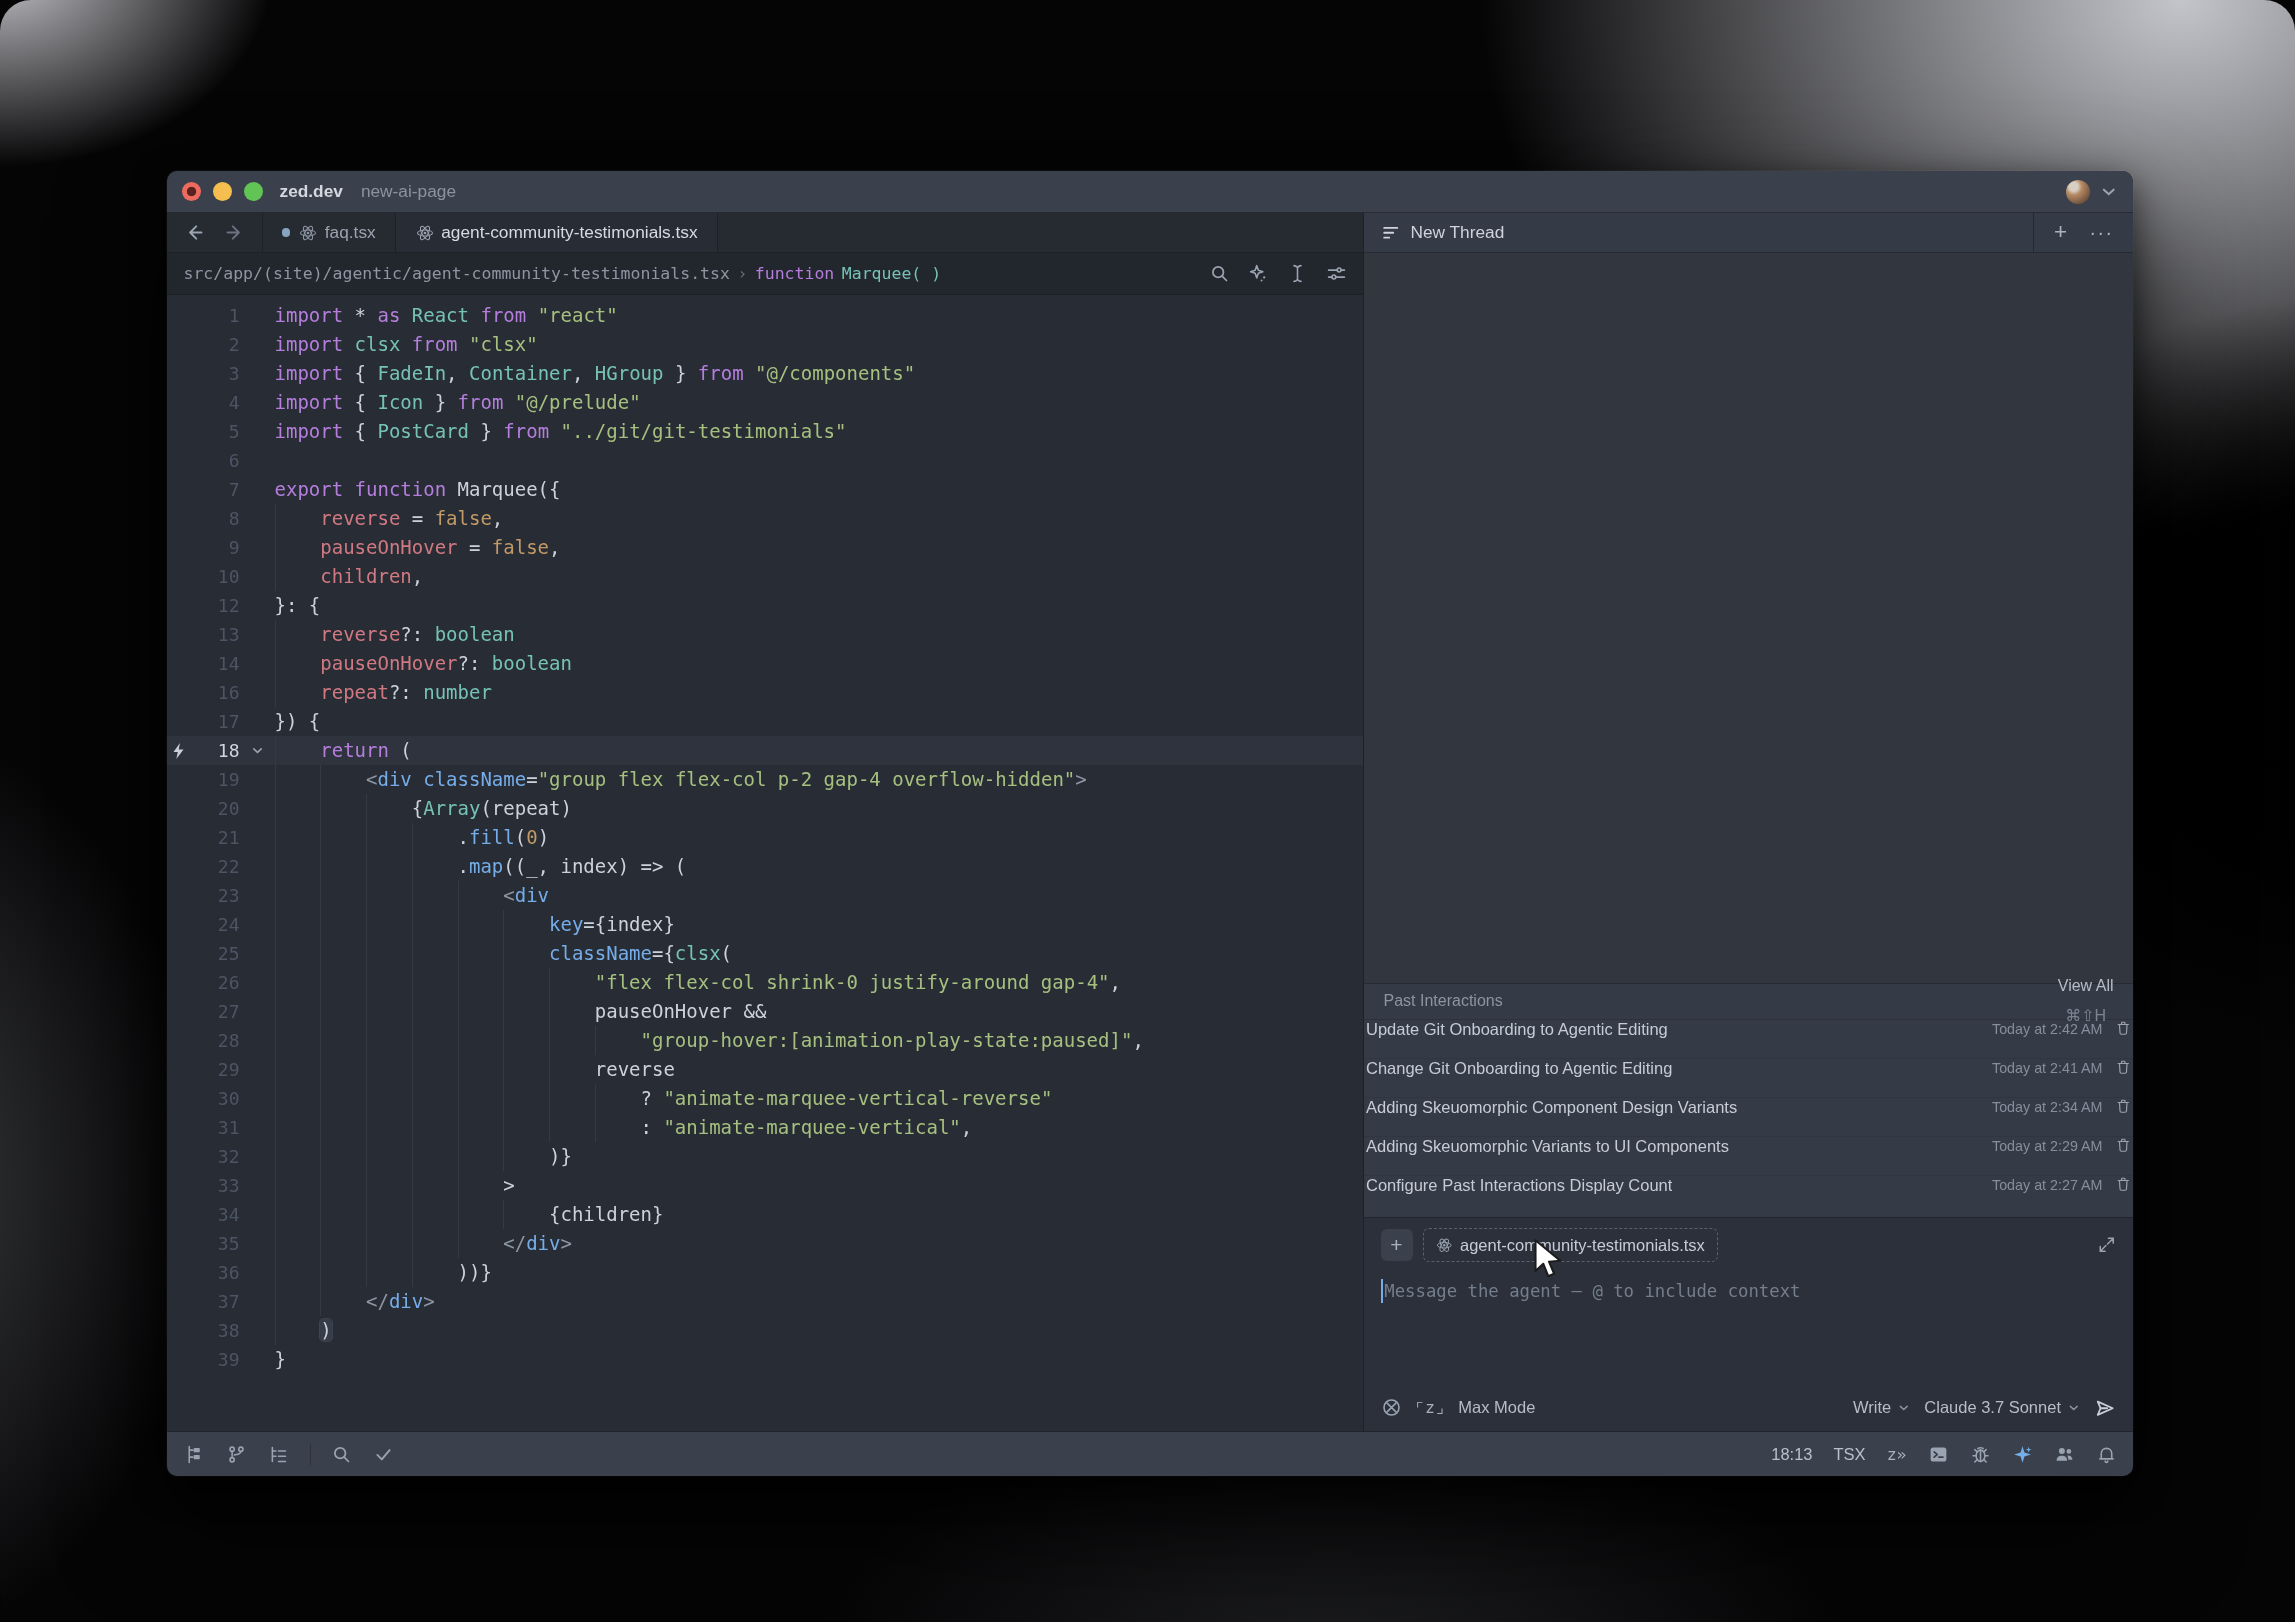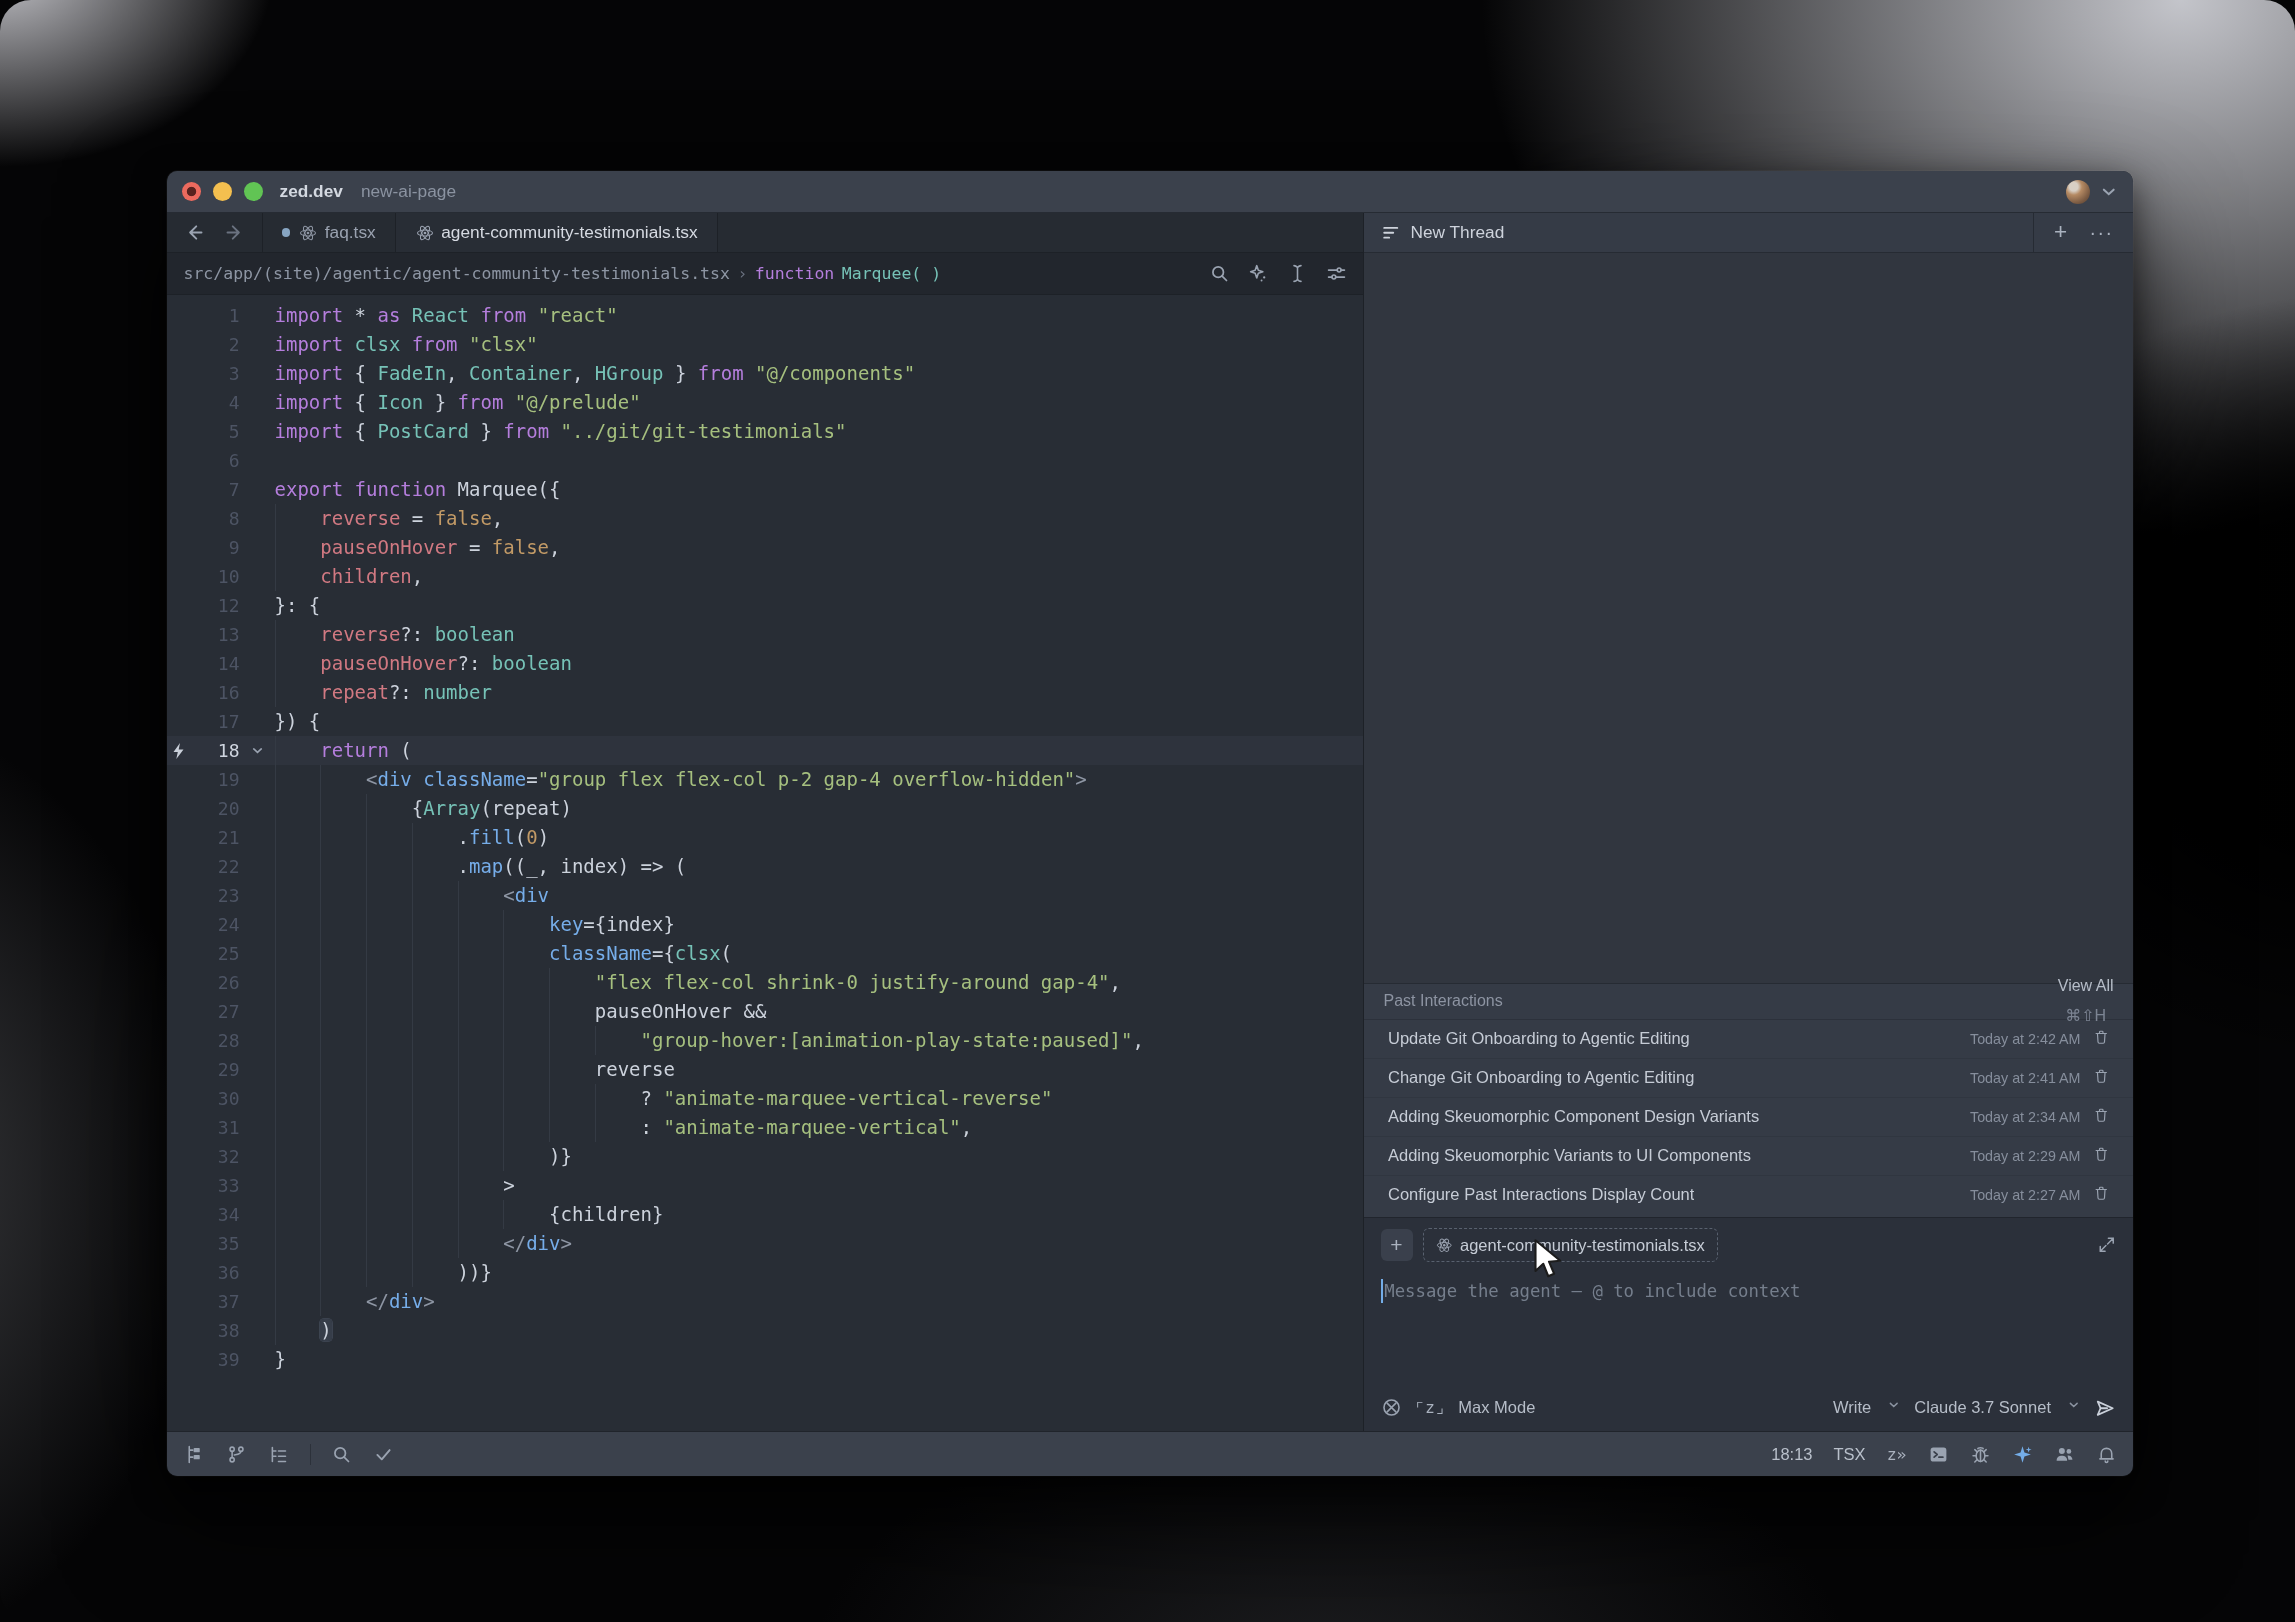--- a/index.html
+++ b/index.html
@@ -74,40 +74,40 @@
   .ph-plus{font-size:22.5px;line-height:1;}
   .ph-more{font-size:19.5px;letter-spacing:1.5px;line-height:1;}
   .thread{flex:1;background:#31363f;}
   
   .past{flex:0 0 auto;background:#353b46;border-top:0.8px solid #262b33;padding-bottom:3px;}
   .past-header{height:35px;display:flex;align-items:center;padding:0 19.5px;border-bottom:0.8px solid #2c313b;}
   .past-title{color:#8d94a2;font-size:16px;}
   .past-right{margin-left:auto;display:flex;align-items:center;gap:10.5px;flex-direction:column;}
   .view-all{color:#b6bdc8;font-size:16px;}
   .shortcut{color:#7c8493;font-size:16px;}
-  .past-row{height:38px;display:flex;align-items:center;padding:0 24px;}
+  .past-row{height:38px;display:flex;align-items:flex-start;padding:0 2px;}
   .past-row + .past-row{border-top:0.8px solid #303640;gap:17px;}
   .pr-title{color:#c6ccd6;font-size:16.5px;white-space:nowrap;overflow:hidden;text-overflow:ellipsis;}
   .pr-right{margin-left:auto;display:flex;align-items:center;gap:12px;}
   .pr-time{color:#868e9c;font-size:14.3px;white-space:nowrap;}
   
   .composer{height:191px;flex:0 0 auto;background:#2b303a;border-top:0.8px solid #21252d;
     display:flex;flex-direction:column;padding:10.5px 16.5px 12px;}
   .chip-row{display:flex;align-items:center;gap:10.5px;}
   .add-ctx{width:32px;height:32px;border:none;border-radius:6px;background:#3a404c;color:#aab2bf;
     font-size:21px;display:flex;align-items:center;justify-content:center;}
   .chip{height:32px;display:flex;align-items:center;gap:7.5px;padding:0 12px;border-radius:6px;
     border:1.5px dashed #59616f;color:#c6ccd6;font-size:16.5px;}
   .expand{margin-left:auto;}
   .msg{margin-top:16.5px;display:flex;align-items:center;font-family:"DejaVu Sans Mono",monospace;font-size:17.3px;}
   .caret{width:2.3px;height:24px;background:#74ade8;margin-right:1.5px;}
   .placeholder{color:#757e8c;}
   .controls{margin-top:auto;display:flex;align-items:center;gap:13.5px;color:#b6bdc8;font-size:16.5px;}
   .zglyph{font-family:"DejaVu Sans Mono",monospace;color:#aab2bf;font-size:16.5px;}
-  .dd{display:flex;gap:16px;color:#b6bdc8;}
+  .dd{display:flex;align-items:center;gap:6px;color:#b6bdc8;}
   .dd svg{display:block;}
   .ctrl-spacer{flex:1;}
   
   .statusbar{height:44px;flex:0 0 auto;background:#3b414c;border-top:0.8px solid #20242b;
     display:flex;align-items:center;padding:0 16.5px;gap:21px;color:#b9c0cb;font-size:16.5px;}
   .sb-div{width:0.8px;height:21px;background:#2c313a;}
   .sb-right{margin-left:auto;display:flex;align-items:center;gap:21px;}
   .sb-text{color:#b9c0cb;}
   .icon{display:block;}
   

